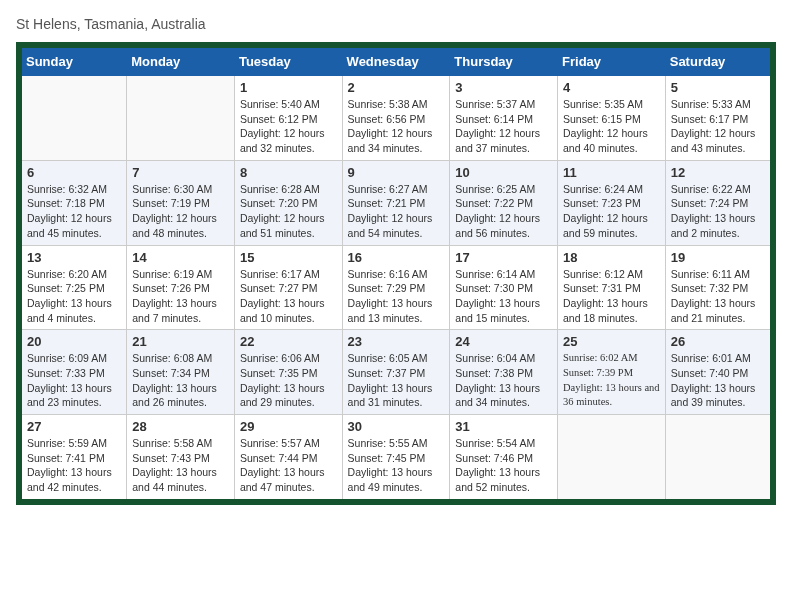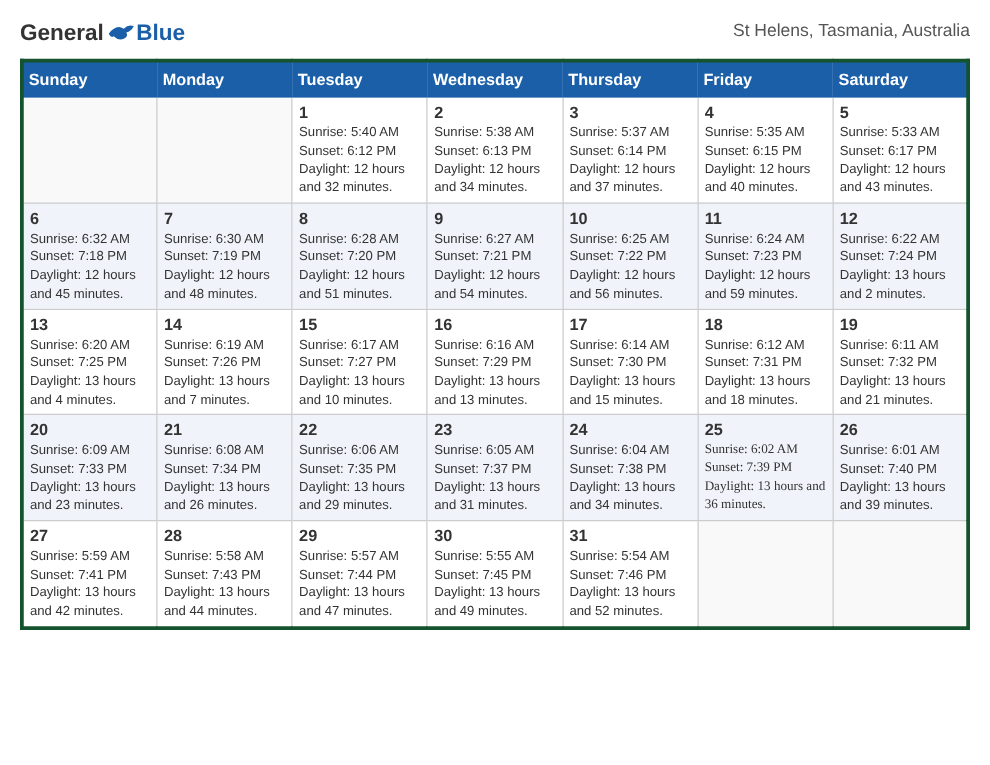--- a/index.html
+++ b/index.html
@@ -49,21 +49,21 @@
       font-weight: bold;
       color: #333;
     }
     .subtitle {
       font-size: 14px;
       color: #555;
     }
     .calendar {
       width: 100%;
       border-collapse: collapse;
-      border: 3px solid #14532d;
+      border: 6px solid #14532d;
     }
     .calendar th {
       background-color: #1a5fa8;
       color: #fff;
       padding: 6px 4px;
       font-size: 13px;
       font-weight: bold;
       border: 1px solid #1a5fa8;
       text-align: left;
     }
@@ -95,29 +95,20 @@
       background-color: #f0f4fa;
     }
     .calendar tr:nth-child(even) td.empty {
       background-color: #eaeef5;
     }
   </style>
 </head>
 <body>
 
 <div class="header">
-  <div class="logo">
-    <div class="logo-text">
-      <span class="logo-general">General</span>
-      <svg class="logo-bird" viewBox="0 0 24 20" xmlns="http://www.w3.org/2000/svg">
-        <path d="M2 10 Q8 2 14 6 Q18 2 22 4 Q20 8 16 9 Q18 12 14 14 Q10 16 6 12 Q4 14 2 10Z" fill="#1a5fa8"></path>
-      </svg>
-      <span class="logo-blue">Blue</span>
-    </div>
-  </div>
   <div class="title-section">
     <div class="subtitle">St Helens, Tasmania, Australia</div>
   </div>
 </div>
 
 <table class="calendar">
   <thead>
     <tr>
     <th>Sunday</th>
         <th>Monday</th>
@@ -134,21 +125,21 @@
         <td class="empty"></td>
         <td>
           <div class="day-number">1</div>
           <div class="day-info" style="white-space: pre-line;">Sunrise: 5:40 AM
 Sunset: 6:12 PM
 Daylight: 12 hours and 32 minutes.</div>
         </td>
         <td>
           <div class="day-number">2</div>
           <div class="day-info" style="white-space: pre-line;">Sunrise: 5:38 AM
-Sunset: 6:13 PM
+Sunset: 6:56 PM
 Daylight: 12 hours and 34 minutes.</div>
         </td>
         <td>
           <div class="day-number">3</div>
           <div class="day-info" style="white-space: pre-line;">Sunrise: 5:37 AM
 Sunset: 6:14 PM
 Daylight: 12 hours and 37 minutes.</div>
         </td>
         <td>
           <div class="day-number">4</div>

